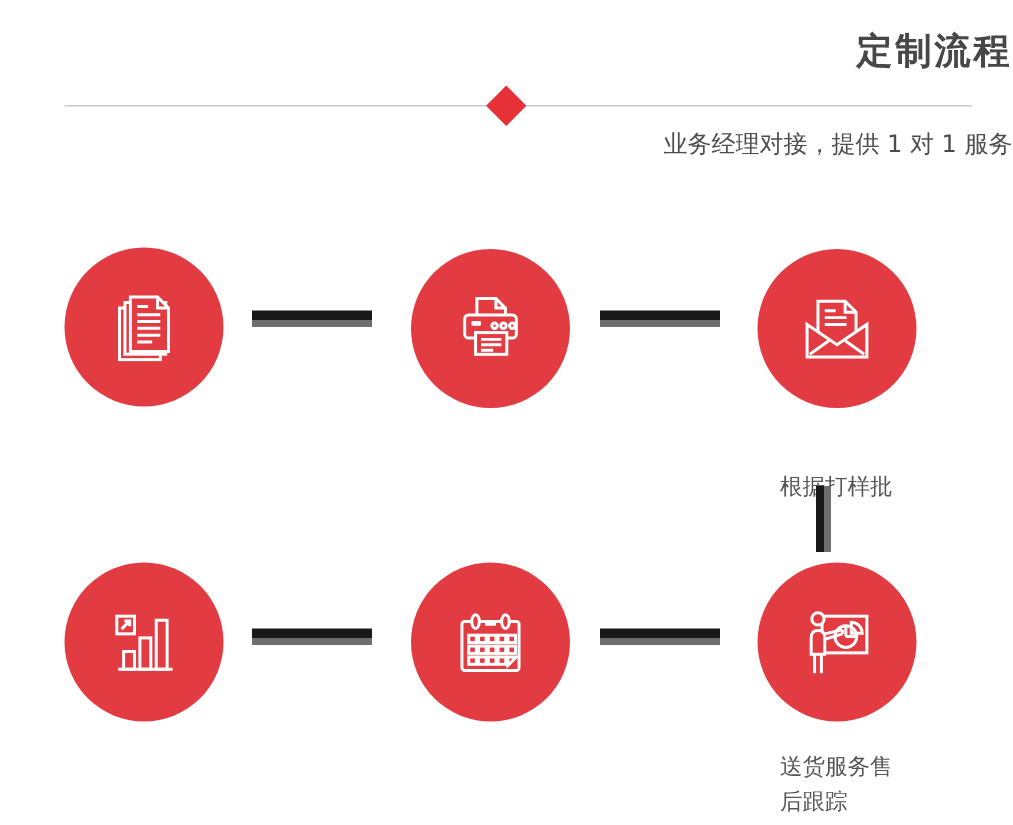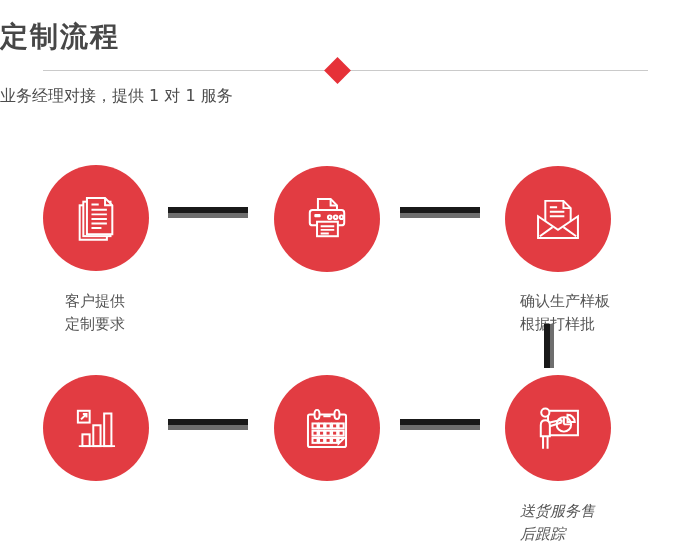--- a/index.html
+++ b/index.html
@@ -2,46 +2,46 @@
 <html><head>
 <meta charset="utf-8">
 <style>
   html,body{margin:0;padding:0;background:#ffffff;}
   .page{
     position:relative;width:675px;height:550px;background:#ffffff;overflow:hidden;
     font-family:"DejaVu Sans","Liberation Sans",sans-serif;
   }
   .title{
     position:absolute;top:18px;left:0;width:675px;margin:0;
-    text-align:left;font-size:28px;font-weight:bold;color:#474747;letter-spacing:2px;
+    text-align:right;font-size:24px;font-weight:bold;color:#474747;letter-spacing:2px;
   }
   .divider{position:absolute;top:70px;left:43px;width:605px;height:1px;background:#cacaca;}
   .diamond{
     position:absolute;top:61px;left:328px;width:19px;height:19px;
     background:#e63138;transform:rotate(45deg);
   }
   .subtitle{
     position:absolute;top:86px;left:0;width:675px;margin:0;
-    text-align:left;font-size:16px;color:#4d4d4d;
+    text-align:right;font-size:16px;color:#4d4d4d;
   }
   .circle{
     position:absolute;width:106px;height:106px;border-radius:50%;
     background:#e23c42;display:flex;align-items:center;justify-content:center;
   }
   .c1{left:43px;top:165px;} .c2{left:274px;top:166px;} .c3{left:505px;top:166px;}
   .c4{left:43px;top:375px;} .c5{left:274px;top:375px;} .c6{left:505px;top:375px;}
   .icon{display:block;}
   .icon *{stroke:#ffffff;stroke-width:2.2;fill:none;stroke-linecap:butt;stroke-linejoin:miter;}
   .icon .fillred{fill:#e23c42;}
   .icon .fillwhite{fill:#ffffff;stroke:none;}
   .label{
     position:absolute;margin:0;font-size:15px;line-height:23px;color:#555555;text-align:left;
   }
   .l1{left:65px;top:290px;} .l2{left:289px;top:290px;} .l3{left:520px;top:290px;}
-  .l4{left:65px;top:500px;} .l5{left:289px;top:500px;} .l6{left:520px;top:500px;font-style:italic;}
+  .l4{left:65px;top:500px;} .l5{left:289px;top:500px;} .l6{left:520px;top:500px;}
   .hconn{
     position:absolute;width:80px;height:11px;
     background:linear-gradient(to bottom,#191919 0%,#191919 55%,#6e6e6e 55%,#6e6e6e 100%);
   }
   .conn1{left:168px;top:207px;} .conn2{left:400px;top:207px;}
   .conn3{left:168px;top:419px;} .conn4{left:400px;top:419px;}
   .vconn{
     position:absolute;left:544px;top:324px;width:10px;height:44px;
     background:linear-gradient(to right,#191919 0%,#191919 55%,#6e6e6e 55%,#6e6e6e 100%);
   }
@@ -58,24 +58,20 @@
 
   <div class="circle c1">
     <svg class="icon" viewBox="0 0 64 64" width="58" height="58">
       <rect class="fillred" x="14" y="18" width="30" height="38"></rect>
       <rect class="fillred" x="18" y="14" width="30" height="38"></rect>
       <path class="fillred" d="M22 10 H42 L50 18 V50 H22 Z"></path>
       <path d="M42 10 V18 H50"></path>
       <path d="M27 17 h8 M27 23 h17 M27 28 h17 M27 33 h17 M27 38 h17 M27 43 h11"></path>
     </svg>
   </div>
-  <p class="label l1">
-    <span>客户提供</span><br>
-    <span>定制要求</span>
-  </p>
 
   <div class="circle c2">
     <svg class="icon" viewBox="0 0 64 64" width="58" height="58">
       <path d="M22 22 V10 H36 L43 17 V22"></path>
       <path d="M36 10 V17 H43"></path>
       <rect class="fillred" x="13" y="22" width="38" height="17" rx="3"></rect>
       <rect class="fillwhite" x="18" y="26.5" width="7" height="3.5" rx="1"></rect>
       <circle cx="35" cy="30" r="2"></circle>
         <circle cx="41.5" cy="30" r="2"></circle>
         <circle cx="48" cy="30" r="2"></circle>
@@ -87,21 +83,21 @@
   <div class="circle c3">
     <svg class="icon" viewBox="0 0 64 64" width="58" height="58">
       <path class="fillred" d="M18 12 H38 L46 20 V44 H18 Z"></path>
       <path d="M38 12 V20 H46"></path>
       <path d="M23 19 h8 M23 24 h16 M23 29 h16"></path>
       <path class="fillred" d="M10 29 L32 44 L54 29 V53 H10 Z"></path>
       <path d="M12 51 L26 41 M52 51 L38 41"></path>
     </svg>
   </div>
   <p class="label l3">
-    <span>确认生产样板</span><br>
+    <br>
     <span>根据打样批</span>
   </p>
 
   <div class="circle c4">
     <svg class="icon" viewBox="0 0 64 64" width="58" height="58">
       <rect x="12" y="13" width="13" height="13"></rect>
       <path d="M15.5 22.5 L21.5 16.5 M17.5 16.5 H21.5 V20.5"></path>
       <rect x="17" y="39" width="8" height="13"></rect>
       <rect x="29" y="29" width="8" height="23"></rect>
       <rect x="41" y="16" width="8" height="36"></rect>

